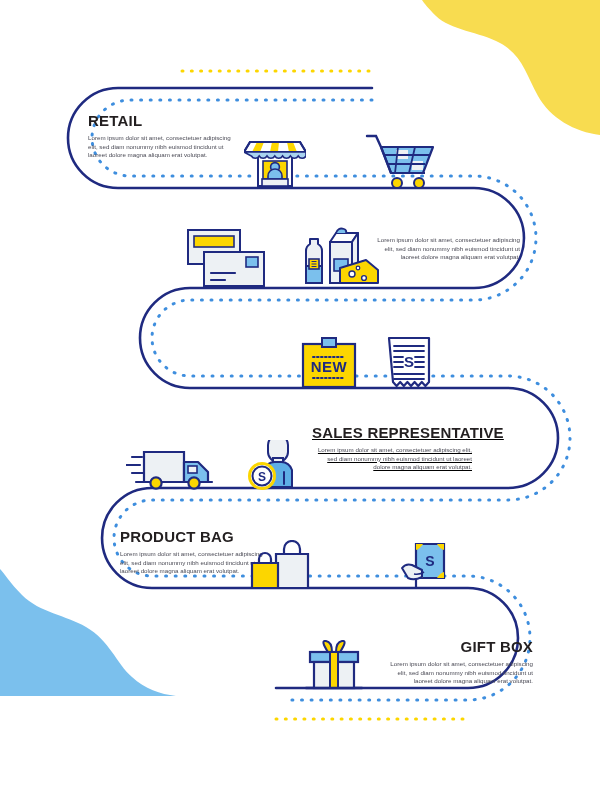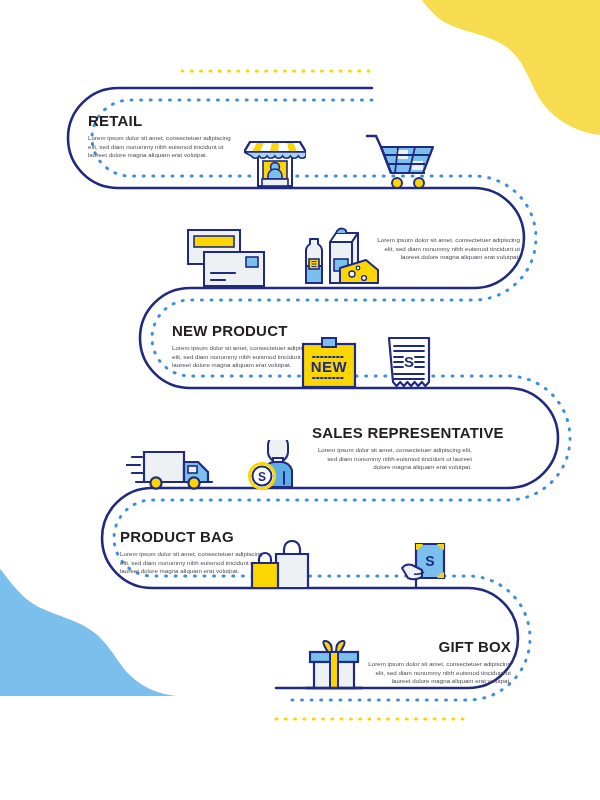--- a/index.html
+++ b/index.html
@@ -130,41 +130,37 @@
     <path d="M30,16 l6,-9 h22 l-6,9 z" fill="#FFFFFF" stroke="#1F2A80" stroke-width="2" stroke-linejoin="round"></path>
     <path d="M52,16 l6,-9 v41 l-6,9 z" fill="#EDF1F4" stroke="#1F2A80" stroke-width="2" stroke-linejoin="round"></path>
     <path d="M36,7 q2,-6 8,-4 q3,1 2,4" fill="#7BC0ED" stroke="#1F2A80" stroke-width="1.8"></path>
     <rect x="34" y="33" width="14" height="12" fill="#7BC0ED" stroke="#1F2A80" stroke-width="1.6"></rect>
     <path d="M40,42 l26,-8 l12,10 v13 h-38 z" fill="#FCD600" stroke="#1F2A80" stroke-width="2" stroke-linejoin="round"></path>
     <circle cx="52" cy="48" r="3" fill="#FFFFFF" stroke="#1F2A80" stroke-width="1.4"></circle>
     <circle cx="64" cy="52" r="2.4" fill="#FFFFFF" stroke="#1F2A80" stroke-width="1.4"></circle>
     <circle cx="58" cy="42" r="1.8" fill="#FFFFFF" stroke="#1F2A80" stroke-width="1.2"></circle>
   </svg>
 
-  <div class="txtbox txt-left" style="left:172px;top:322px;">
-    <p class="title">NEW PRODUCT</p>
-    <p class="body-text">Lorem ipsum dolor sit amet, consectetuer adipiscing elit, sed diam nonummy nibh euismod tincidunt ut laoreet dolore magna aliquam erat volutpat.</p>
-  </div>
 
   <svg class="ico" style="left:300px;top:336px;" width="58" height="52" viewBox="0 0 58 52">
     <rect x="3" y="8" width="52" height="43" fill="#FCD600" stroke="#1F2A80" stroke-width="2.2"></rect>
     <rect x="22" y="2" width="14" height="9" fill="#7BC0ED" stroke="#1F2A80" stroke-width="2"></rect>
     <path d="M13,21 h32" stroke="#1F2A80" stroke-width="2" stroke-dasharray="1.6 2.4" stroke-linecap="round"></path>
     <path d="M13,42 h32" stroke="#1F2A80" stroke-width="2" stroke-dasharray="1.6 2.4" stroke-linecap="round"></path>
     <text x="29" y="36" text-anchor="middle" font-family="Liberation Sans, sans-serif" font-size="15" font-weight="bold" fill="#1F2A80" letter-spacing="0.5">NEW</text>
   </svg>
 
   <svg class="ico" style="left:386px;top:336px;" width="46" height="56" viewBox="0 0 46 56">
     <path d="M3,2 h40 v44 l-3.6,4 l-3.6,-4 l-3.6,4 l-3.6,-4 l-3.6,4 l-3.6,-4
              l-3.6,4 l-3.6,-4 l-3.6,4 l-3.6,-4 z" fill="#FFFFFF" stroke="#1F2A80" stroke-width="2.2" stroke-linejoin="round"></path>
     <path d="M8,10 h30 M8,15 h30 M8,21 h9 M8,26 h9 M8,31 h9 M29,21 h9 M29,26 h9 M29,31 h9 M8,38 h30 M8,43 h30" stroke="#1F2A80" stroke-width="1.8" stroke-linecap="round"></path>
     <text x="23" y="31" text-anchor="middle" font-family="Liberation Sans, sans-serif" font-size="15" font-weight="bold" fill="#1F2A80">S</text>
   </svg>
 
-  <div class="txtbox txt-right" style="left:312px;top:424px;width:160px;">
+  <div class="txtbox txt-right" style="left:312px;top:424px;width:160px;text-decoration:underline;">
     <p class="title">SALES REPRESENTATIVE</p>
     <p class="body-text">Lorem ipsum dolor sit amet, consectetuer adipiscing elit, sed diam nonummy nibh euismod tincidunt ut laoreet dolore magna aliquam erat volutpat.</p>
   </div>
 
   <svg class="ico" style="left:126px;top:448px;" width="92" height="42" viewBox="0 0 92 42">
     <path d="M6,9 h10 M0,17 h14 M6,25 h12" stroke="#1F2A80" stroke-width="2.2" stroke-linecap="round"></path>
     <path d="M18,4 h40 v30 h-40 z" fill="#EDF1F4" stroke="#1F2A80" stroke-width="2.2"></path>
     <path d="M58,14 h14 l10,10 v10 h-24 z" fill="#7BC0ED" stroke="#1F2A80" stroke-width="2.2" stroke-linejoin="round"></path>
     <rect x="62" y="18" width="9" height="7" fill="#EDF1F4" stroke="#1F2A80" stroke-width="1.6"></rect>
     <path d="M10,34 h76" stroke="#1F2A80" stroke-width="2.2" stroke-linecap="round"></path>
@@ -199,21 +195,21 @@
     <path d="M16,4 h28 v34 h-28 z" fill="#7BC0ED" stroke="#1F2A80" stroke-width="2.2"></path>
     <path d="M16,4 h7 q-3,5 -7,6 z M44,4 h-7 q3,5 7,6 z
              M16,38 h7 q-3,-5 -7,-6 z M44,38 h-7 q3,-5 7,-6 z" fill="#FCD600"></path>
     <text x="30" y="26" text-anchor="middle" font-family="Liberation Sans, sans-serif" font-size="14" font-weight="bold" fill="#1F2A80">S</text>
     <path d="M2,28 q4,-5 10,-3 l10,5 v7 q-8,4 -14,1 z" fill="#EDF1F4" stroke="#1F2A80" stroke-width="2" stroke-linejoin="round"></path>
     <path d="M14,34 q6,1 10,-2" fill="none" stroke="#1F2A80" stroke-width="1.6"></path>
     <path d="M16,38 v10" stroke="#1F2A80" stroke-width="2.2"></path>
     <path d="M6,48 h40" stroke="#1F2A80" stroke-width="2.2" stroke-linecap="round"></path>
   </svg>
 
-  <div class="txtbox txt-right" style="left:361px;top:638px;">
+  <div class="txtbox txt-right" style="left:383px;top:638px;">
     <p class="title">GIFT BOX</p>
     <p class="body-text">Lorem ipsum dolor sit amet, consectetuer adipiscing elit, sed diam nonummy nibh euismod tincidunt ut laoreet dolore magna aliquam erat volutpat.</p>
   </div>
 
   <svg class="ico" style="left:302px;top:640px;" width="64" height="50" viewBox="0 0 64 50">
     <path d="M26,12 q-8,-12 -2,-11 q6,1 6,11 z" fill="#FCD600" stroke="#1F2A80" stroke-width="2" stroke-linejoin="round"></path>
     <path d="M38,12 q8,-12 2,-11 q-6,1 -6,11 z" fill="#FCD600" stroke="#1F2A80" stroke-width="2" stroke-linejoin="round"></path>
     <rect x="8" y="12" width="48" height="10" fill="#7BC0ED" stroke="#1F2A80" stroke-width="2.2"></rect>
     <rect x="12" y="22" width="40" height="26" fill="#EDF1F4" stroke="#1F2A80" stroke-width="2.2"></rect>
     <rect x="28" y="12" width="8" height="36" fill="#FCD600" stroke="#1F2A80" stroke-width="2"></rect>

